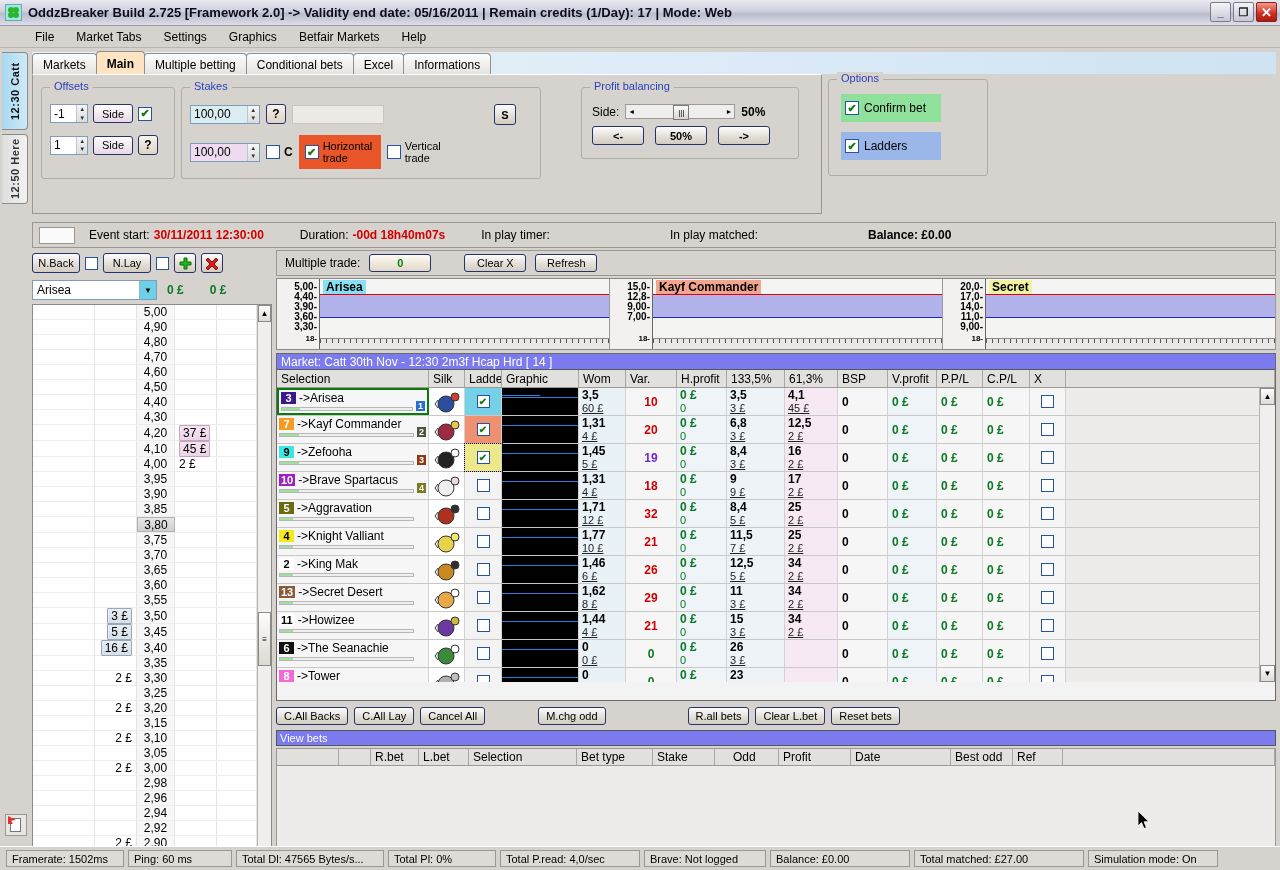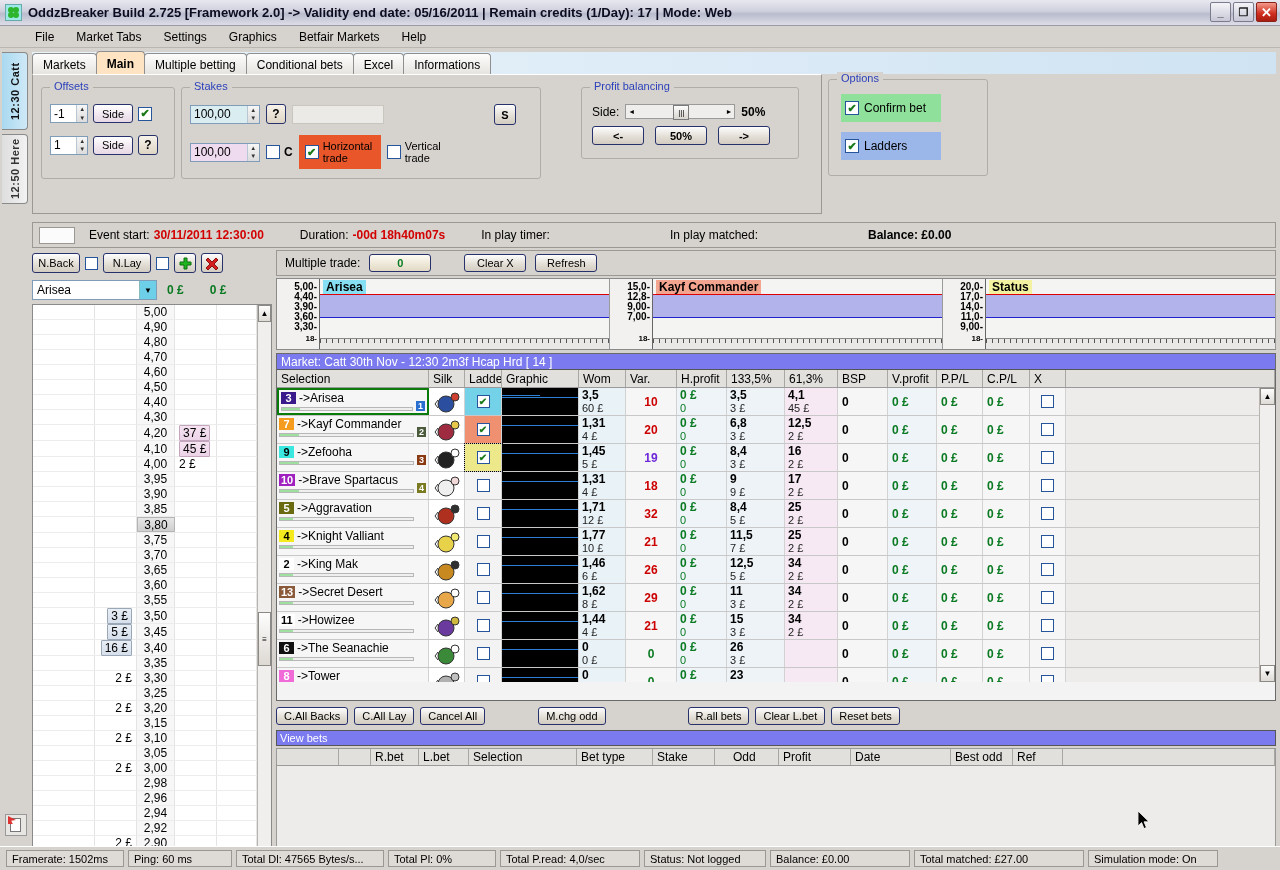--- a/index.html
+++ b/index.html
@@ -203,21 +203,21 @@
   .c-hp { width:50px; background:#eef4f8; padding-left:3px; }
   .c-133 { width:58px; background:#edf3f7; padding-left:3px; }
   .c-613 { width:53px; background:#f6e9f3; padding-left:3px; }
   .c-bsp { width:50px; background:#f6f6f6; padding-left:4px; display:flex;align-items:center;}
   .c-vp { width:49px; background:#eef4f8; padding-left:4px; display:flex;align-items:center;}
   .c-ppl { width:46px; background:#f6f6f6; padding-left:4px; display:flex;align-items:center;}
   .c-cpl { width:47px; background:#f6f6f6; padding-left:4px; display:flex;align-items:center;}
   .c-x { width:36px; display:flex; align-items:center; justify-content:center; background:#f6f6f6;}
   .c-last { flex:1; background:#eeecea; }
   .big { font-size:12px; font-weight:bold; line-height:14px; }
-  .small { font-size:11px; line-height:13px; color:#222; }
+  .small { font-size:11px; line-height:13px; color:#222;text-decoration:underline; }
   .redn { color:#cc0000; font-weight:bold; font-size:12px; }
   .grn2 { color:#0a7a22; font-weight:bold; font-size:12px; }
   .grnsm { color:#0a7a22; font-size:11px; }
   .chk { width:13px;height:13px;border:1px solid #27559b;background:#fff;
      display:flex;align-items:center;justify-content:center;font-size:10px;color:#1a7a1a;font-weight:bold;}
   
   #gridscroll { position:absolute; right:0; top:34px; width:16px; height:294px;
      background:#f0efee; border-left:1px solid #b7b4af; display:flex; flex-direction:column; }
 
   
@@ -856,21 +856,21 @@
       <div class="gpanel">
         <div class="gaxis" style="width: 42px;">
           <div style="top: 2px;">20,0-</div>
           <div style="top: 12px;">17,0-</div>
           <div style="top: 22px;">14,0-</div>
           <div style="top: 32px;">11,0-</div>
           <div style="top: 42px;">9,00-</div>
           <div style="top: 55px; font-size: 8px;">18-</div>
         </div>
         <div class="gplot" style="width: 290px;">
-          <div class="namebadge" style="background: rgb(242, 242, 160);">Status</div>
+          <div class="namebadge" style="background: rgb(242, 242, 160);">Secret</div>
           <div class="band" style="top: 15px; height: 23px;"></div>
           <div class="redline" style="top: 15px;"></div>
           <div class="blueline" style="top: 38px;"></div>
           <div class="gticks">
             <span style="position:absolute;left:0px;top:0;width:1px;height:4px;background:#555"></span>
             <span style="position:absolute;left:6px;top:0;width:1px;height:4px;background:#555"></span>
             <span style="position:absolute;left:12px;top:0;width:1px;height:4px;background:#555"></span>
             <span style="position:absolute;left:18px;top:0;width:1px;height:4px;background:#555"></span>
             <span style="position:absolute;left:24px;top:0;width:1px;height:4px;background:#555"></span>
             <span style="position:absolute;left:30px;top:0;width:1px;height:4px;background:#555"></span>
@@ -1624,17 +1624,17 @@
     <path d="M0 0 L0 15 L3.6 11.6 L6 17.6 L8.4 16.4 L6 10.8 L11 10.8 Z" fill="#000" stroke="#fff" stroke-width="0.8"></path>
   </svg>
 </div>
 
 <div id="statusbar">
   <div class="sb" style="width:118px;">Framerate: 1502ms</div>
   <div class="sb" style="width:104px;">Ping: 60 ms</div>
   <div class="sb" style="width:148px;">Total Dl: 47565 Bytes/s...</div>
   <div class="sb" style="width:108px;">Total Pl: 0%</div>
   <div class="sb" style="width:140px;">Total P.read: 4,0/sec</div>
-  <div class="sb" style="width:122px;">Status: Not logged</div>
+  <div class="sb" style="width:122px;">Brave: Not logged</div>
   <div class="sb" style="width:140px;">Balance: £0.00</div>
   <div class="sb" style="width:170px;">Total matched: £27.00</div>
   <div class="sb" style="width:130px;">Simulation mode: On</div>
 </div>
 
 </body></html>

